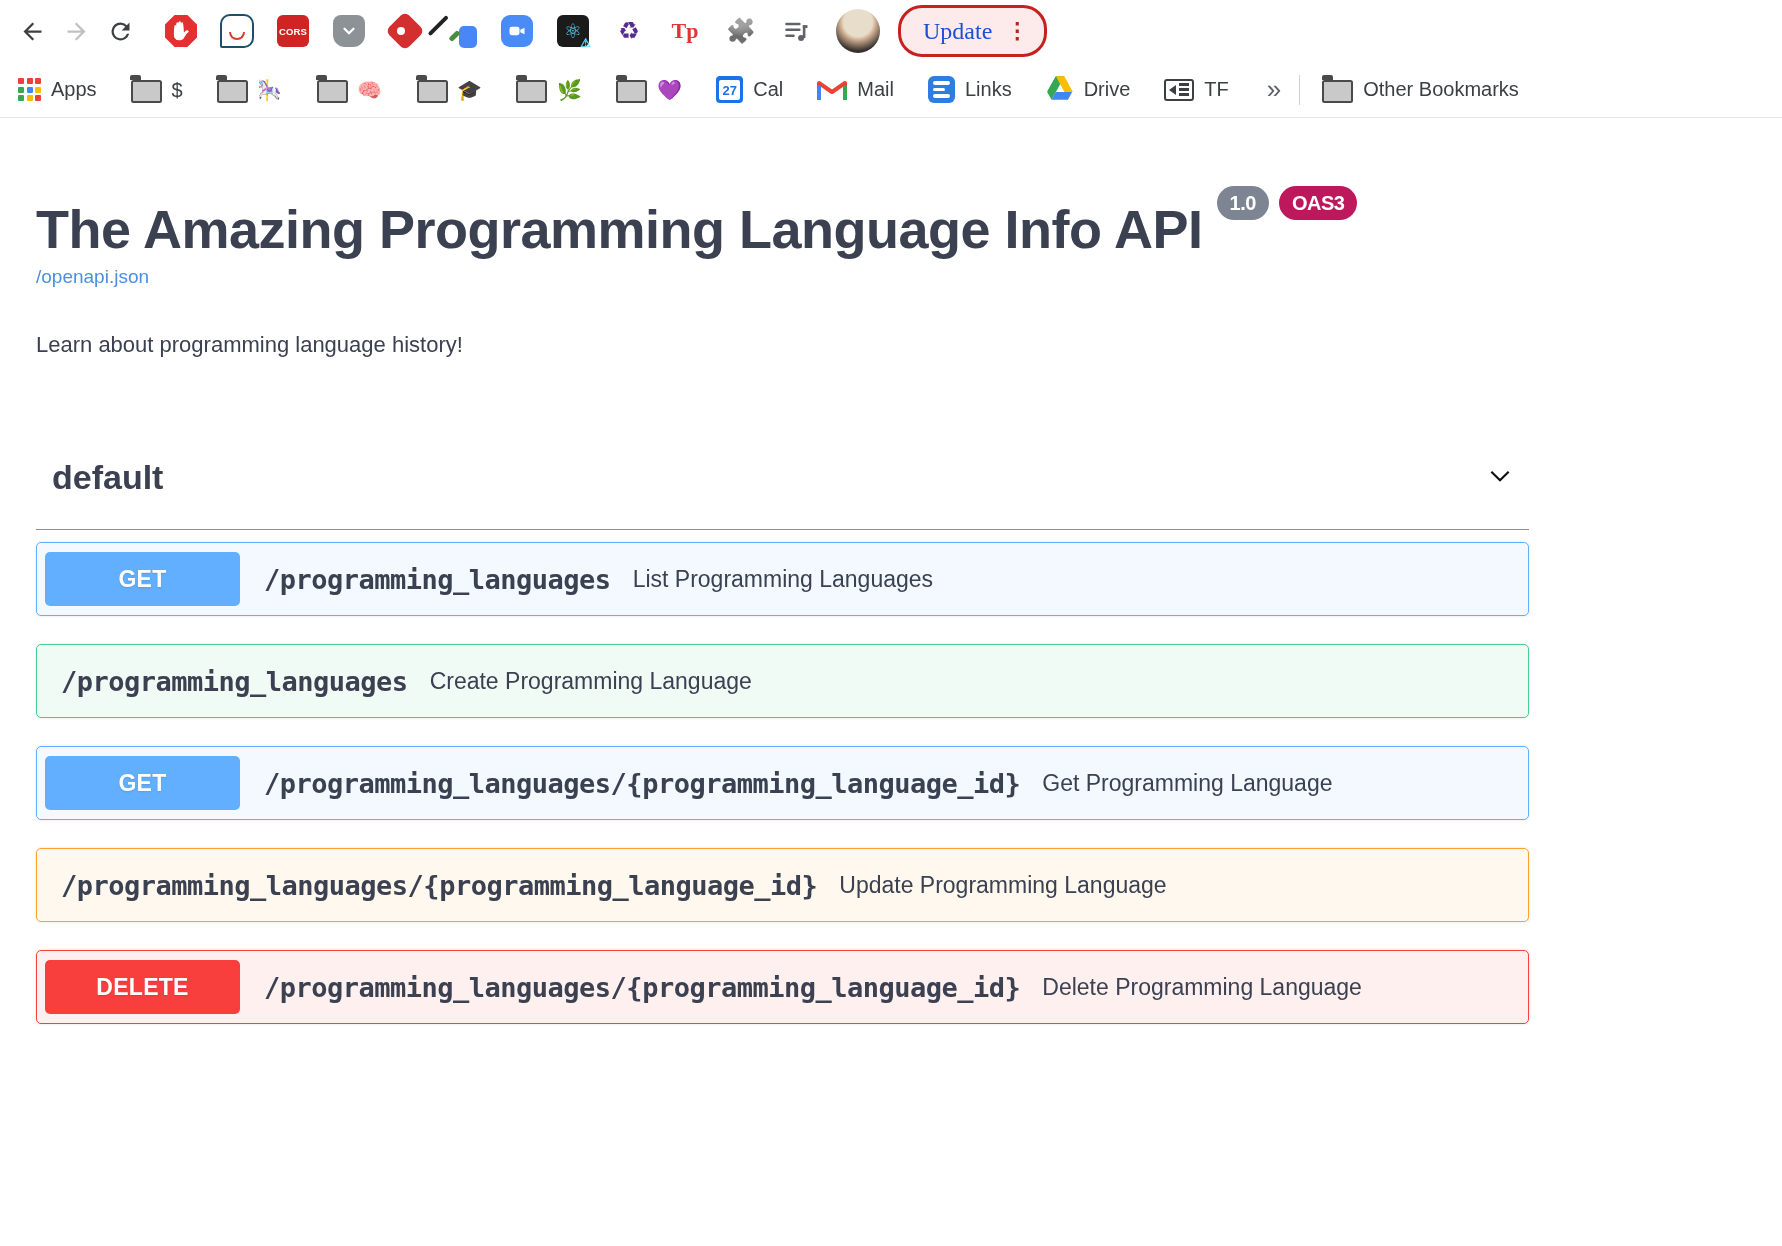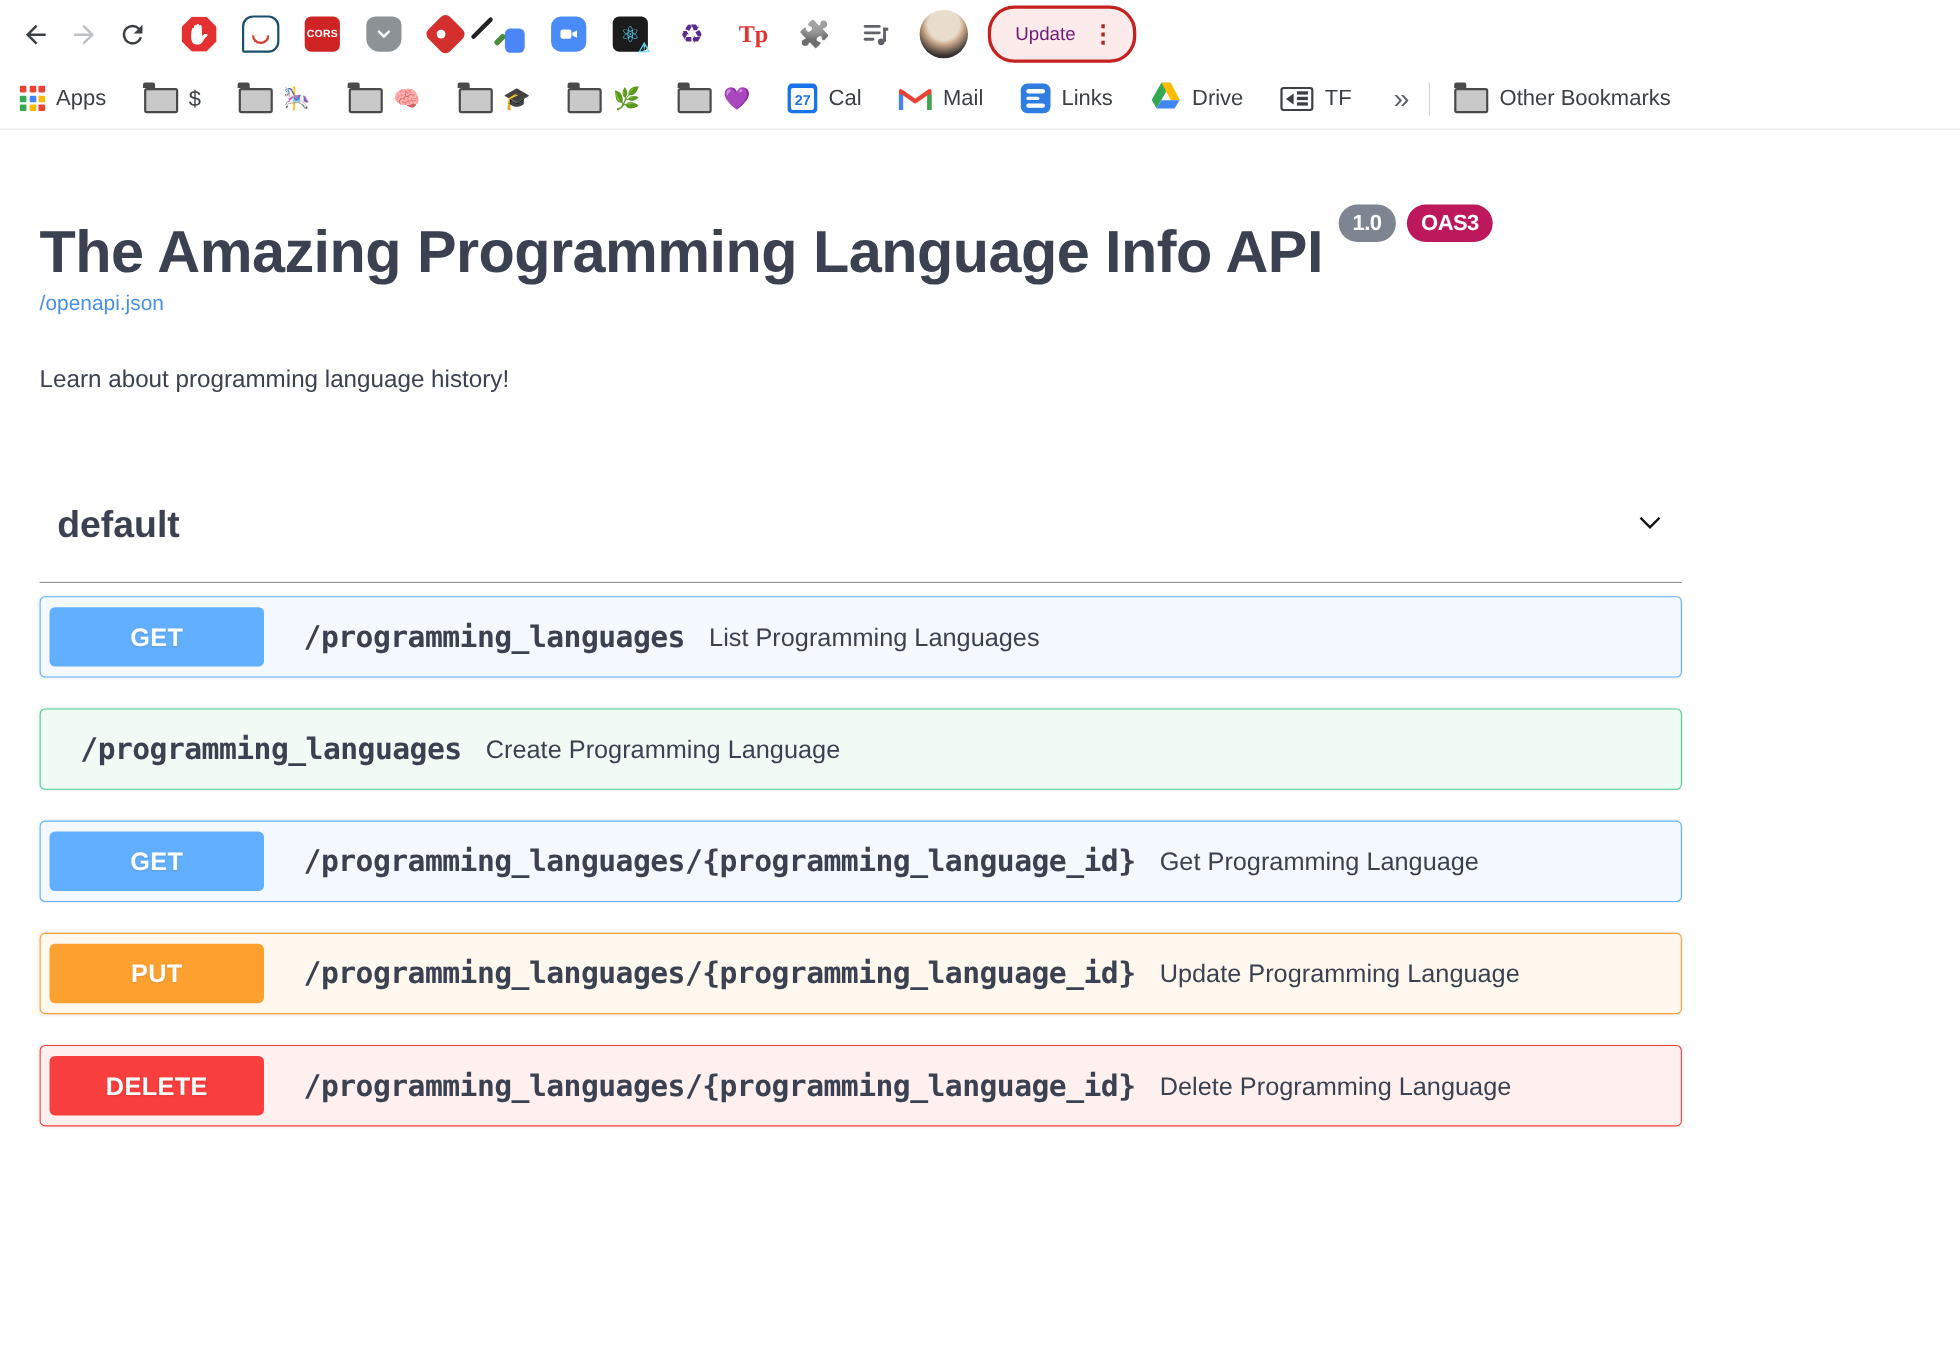--- a/index.html
+++ b/index.html
@@ -39,21 +39,21 @@
   .icon-purple{font-size:24px;filter:grayscale(1) brightness(.75) sepia(1) hue-rotate(225deg) saturate(6);}
   .icon-tp{color:#e33434;font-weight:800;font-size:22px;font-family:"Liberation Serif",serif;}
   .icon-puzzle{font-size:24px;filter:grayscale(1) brightness(.85);}
   .icon-playlist svg{width:28px;height:28px;}
   .avatar{width:44px;height:44px;border-radius:50%;margin-left:22px;flex:0 0 auto;
     background:radial-gradient(circle at 50% 30%,#e8dccb 0 38%,#caa98c 48%,#3a3330 75%,#17110f 100%);}
   .update-btn{
     margin-left:18px;height:46px;border:3px solid #c5221f;border-radius:24px;background:#fcebea;
     display:flex;align-items:center;padding:0 16px 0 22px;gap:14px;flex:0 0 auto;
   }
-  .update-btn .lbl{color:#701a75;font-size:17px;}
+  .update-btn .lbl{color:#1d4ed8;font-size:24px;font-family:Liberation Serif, serif;}
   .update-btn .dots{color:#b3261e;font-size:22px;font-weight:bold;letter-spacing:0;line-height:1;}
   
   .bookmarks{height:55px;display:flex;align-items:center;padding:0 18px;background:#fff;border-bottom:1px solid #e4e6e8;}
   .bm{display:flex;align-items:center;gap:10px;margin-right:34px;flex:0 0 auto;}
   .bm .label{font-size:20px;color:#3c4043;}
   .apps-grid{display:grid;grid-template-columns:repeat(3,6px);grid-template-rows:repeat(3,6px);gap:2.5px;}
   .apps-grid i{border-radius:1px;}
   .folder{width:27px;height:19px;background:#c9c9c9;border:2.5px solid #4a4a4a;border-radius:2.5px;position:relative;margin-top:4px;}
   .folder:before{content:'';position:absolute;top:-7px;left:-2.5px;width:11px;height:5px;background:#4a4a4a;border-radius:2px 2px 0 0;}
   .emoji-label{font-size:22px;line-height:1;}
@@ -95,21 +95,21 @@
     height:72px;border:1px solid;border-radius:5px;display:flex;align-items:center;
     margin-bottom:28px;box-shadow:0 0 3px rgba(0,0,0,.12);
   }
   .method-badge{
     width:195px;height:54px;margin-left:8px;border-radius:5px;flex:0 0 auto;
     display:flex;align-items:center;justify-content:center;
     color:#fff;font-weight:700;font-size:23px;letter-spacing:.3px;
     text-shadow:0 1px 2px rgba(0,0,0,.1);
   }
   .endpoint-path{
-    margin-left:36px;font-family:"DejaVu Sans Mono",monospace;font-weight:700;font-size:27px;
+    margin-left:24px;font-family:"DejaVu Sans Mono",monospace;font-weight:700;font-size:27px;
     color:#3b4151;letter-spacing:-.5px;white-space:nowrap;
   }
   .endpoint-summary{margin-left:22px;font-size:23px;color:#3b4151;white-space:nowrap;}
   svg .st{fill:none;stroke:#5f6368;stroke-width:2;}
 </style>
 </head>
 <body>
 
 <div class="toolbar">
   <div class="navbtn">
@@ -323,21 +323,20 @@
       <div class="opblock" style="border-color: rgb(73, 204, 144); background: rgba(73, 204, 144, 0.08);">
     <span class="endpoint-path">/programming_languages</span>
     <span class="endpoint-summary">Create Programming Language</span>
   </div>
       <div class="opblock" style="border-color: rgb(97, 175, 254); background: rgba(97, 175, 254, 0.08);">
     <span class="method-badge" style="background: rgb(97, 175, 254);">GET</span>
     <span class="endpoint-path">/programming_languages/{programming_language_id}</span>
     <span class="endpoint-summary">Get Programming Language</span>
   </div>
       <div class="opblock" style="border-color: rgb(252, 161, 48); background: rgba(252, 161, 48, 0.08);">
-    <span class="method-badge" style="background: rgb(252, 161, 48);">PUT</span>
     <span class="endpoint-path">/programming_languages/{programming_language_id}</span>
     <span class="endpoint-summary">Update Programming Language</span>
   </div>
       <div class="opblock" style="border-color: rgb(249, 62, 62); background: rgba(249, 62, 62, 0.08);">
     <span class="method-badge" style="background: rgb(249, 62, 62);">DELETE</span>
     <span class="endpoint-path">/programming_languages/{programming_language_id}</span>
     <span class="endpoint-summary">Delete Programming Language</span>
   </div>
     </div>
 </div>

